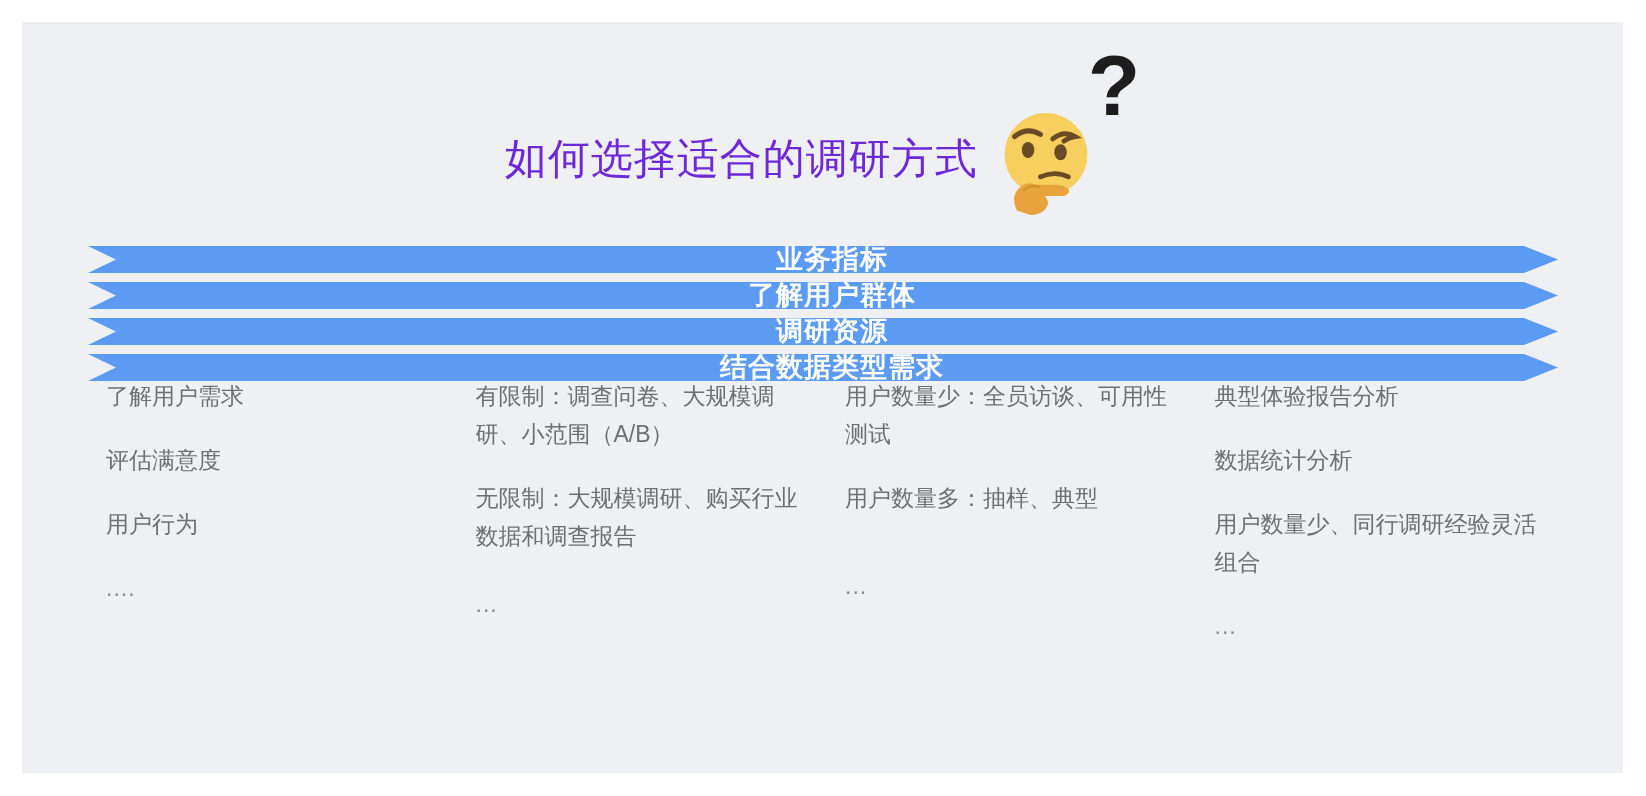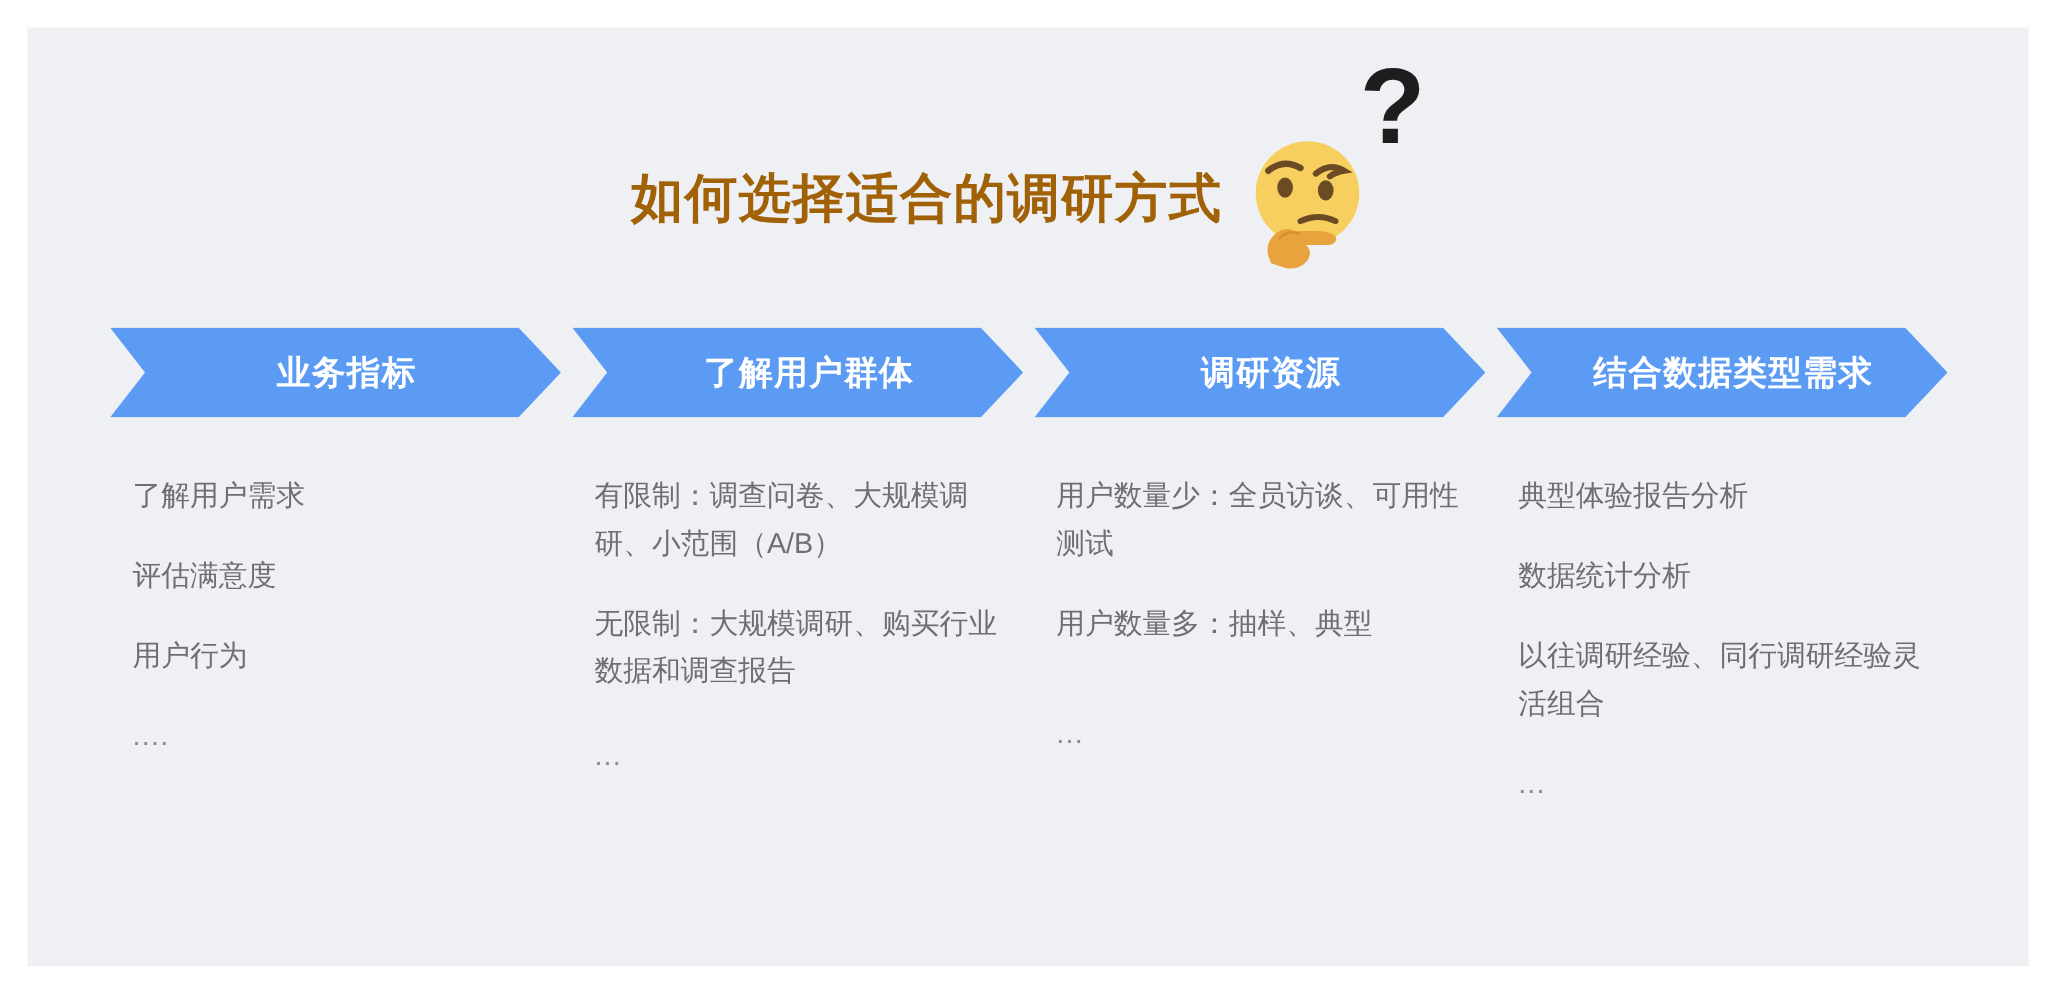--- a/index.html
+++ b/index.html
@@ -38,22 +38,22 @@
     width: 1601px;
     height: 130px;
     display: flex;
     align-items: center;
     justify-content: center;
     gap: 0px;
   }
 
   .title-text {
     font-size: 42px;
-    font-weight: bold;
-    color: #a16207;
+    font-weight: normal;
+    color: #6d28d9;
     letter-spacing: 1px;
     line-height: 1;
     white-space: nowrap;
     text-align: right;
   }
 
   .thinking-emoji {
     position: relative;
     width: 112px;
     height: 112px;
@@ -70,25 +70,26 @@
     margin-left: -14px;
     margin-top: -52px;
     align-self: flex-start;
     font-family: "Liberation Sans", "DejaVu Sans", sans-serif;
   }
 
   
   .banner-row {
     position: absolute;
     left: 66px;
-    top: 240px;
+    top: 224px;
     width: 1470px;
     height: 76px;
     display: flex;
     gap: 9px;
+    flex-direction: column;
   }
 
   .chevron {
     position: relative;
     flex: 1 1 0;
     height: 72px;
     background: #5b9bf4;
     display: flex;
     align-items: center;
     justify-content: center;
@@ -209,20 +210,20 @@
 
       <div class="column col-3">
         <div class="para">用户数量少：全员访谈、可用性测试</div>
         <div class="para">用户数量多：抽样、典型</div>
         <div class="ellipsis">...</div>
       </div>
 
       <div class="column col-4">
         <div class="para">典型体验报告分析</div>
         <div class="para">数据统计分析</div>
-        <div class="para">以往调研经验、同行调研经验灵活组合</div>
+        <div class="para">用户数量少、同行调研经验灵活组合</div>
         <div class="ellipsis">...</div>
       </div>
 
     </div>
 
   </div>
 </div>
 
 </body></html>

